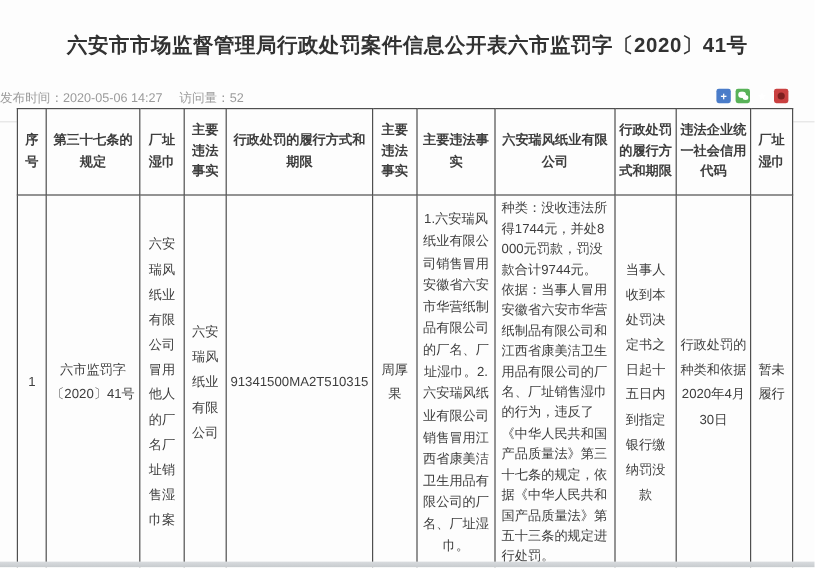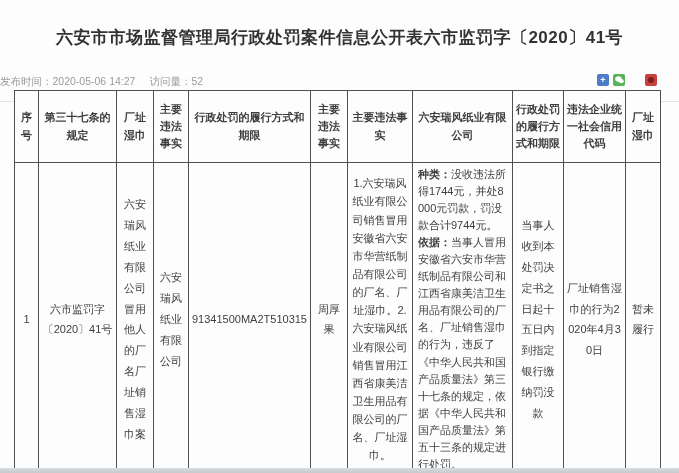--- a/index.html
+++ b/index.html
@@ -50,21 +50,21 @@
     padding:2px 3px; overflow:hidden;
     word-break:break-all;
   }
   .penalty thead tr { height:72px; }
   .penalty tbody tr { height:302px; }
   .penalty th { font-weight:bold; line-height:1.55; }
   .penalty td { line-height:1.9; }
   td.facts-cell   { line-height:1.65; padding:2px 4px; }
   td.penalty-cell { text-align:left; line-height:1.55; padding:3px 5px; vertical-align:middle; }
   td.penalty-cell p { margin:0; }
-  td.penalty-cell .lbl { font-weight:bold; }
+  td.penalty-cell .lbl { font-weight:normal; }
   td.exec-cell { line-height:1.9; padding:2px 6px; }
   td.code-cell { font-size:11px; letter-spacing:0; padding:2px 1px; }
 
   .bottom-bar {
     position:absolute; left:0; right:0; bottom:0; height:5px;
     background:linear-gradient(#d9dcdf,#c6cacd);
   }
 </style>
 </head>
 <body>
@@ -127,21 +127,21 @@
         <td>六安瑞风纸业有限公司</td>
         <td class="code-cell">91341500MA2T510315</td>
         <td>周厚果</td>
         <td class="facts-cell">1.六安瑞风纸业有限公司销售冒用安徽省六安市华营纸制品有限公司的厂名、厂址湿巾。2.六安瑞风纸业有限公司销售冒用江西省康美洁卫生用品有限公司的厂名、厂址湿巾。</td>
         <td class="penalty-cell">
           <p><span class="lbl">种类：</span><span>没收违法所得1744元，并处8000元罚款，罚没款合计9744元。</span></p>
           <p><span class="lbl">依据：</span><span>当事人冒用安徽省六安市华营纸制品有限公司和江西省康美洁卫生用品有限公司的厂名、厂址销售湿巾的行为，违反了《中华人民共和国产品质量法》第三十七条的规定，依据《中华人民共和国产品质量法》第五十三条的规定进行处罚。</span></p>
         </td>
         <td class="exec-cell">当事人收到本处罚决定书之日起十五日内到指定银行缴纳罚没款</td>
         <td>
-          <span>厂址销售湿巾的行为</span><span>2020年4月30日</span>
+          <span>行政处罚的种类和依据</span><span>2020年4月30日</span>
         </td>
         <td>暂未履行</td>
       </tr>
     </tbody>
   </table>
 
   <div class="bottom-bar"></div>
 </div>
 
 </body></html>

